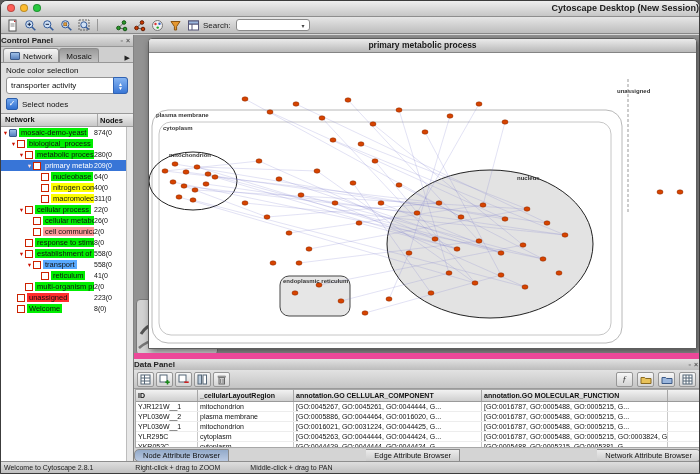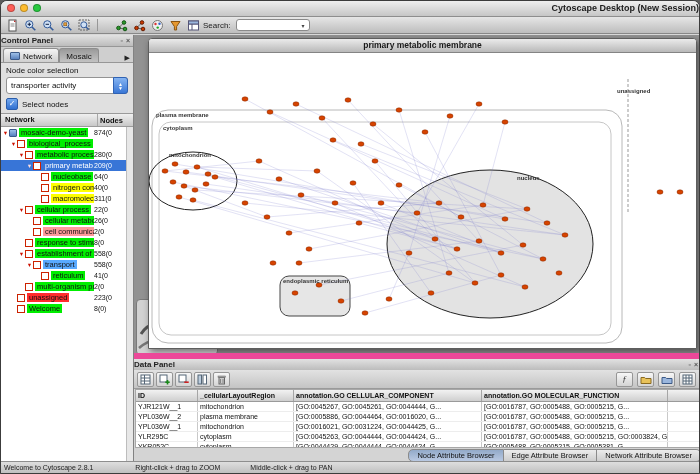--- a/index.html
+++ b/index.html
@@ -68,21 +68,21 @@
   .dp-toolbar{position:absolute;left:0;right:0;top:11px;height:19px;display:flex;align-items:center;padding:0 3px;background:linear-gradient(#e2e2e2,#c4c4c4);border-bottom:1px solid #9a9a9a;box-sizing:border-box;}
   .dp-btn{width:17px;height:15px;border:1px solid #969696;border-radius:2px;background:linear-gradient(#f7f7f7,#d4d4d4);margin-right:2px;display:flex;align-items:center;justify-content:center;font-size:9px;color:#333;box-sizing:border-box;}
   .dp-right{margin-left:auto;display:flex;gap:2px;}
   .dtable{position:absolute;left:1px;right:1px;top:30px;bottom:15px;background:#fff;overflow:hidden;font-size:7px;border:1px solid #a8a8a8;box-sizing:border-box;}
   .thead{display:flex;height:11px;background:linear-gradient(#f2f2f2,#cfcfcf);border-bottom:1px solid #9a9a9a;font-weight:bold;color:#111;}
   .th,.td{border-right:1px solid #c9c9c9;padding:0 2px;overflow:hidden;white-space:nowrap;box-sizing:border-box;flex:none;}
   .th{line-height:11px;border-right:1px solid #a6a6a6;}
   .trow{display:flex;height:9px;border-bottom:1px solid #ededed;color:#111;}
   .td{line-height:9px;}
   .c0{width:62px;} .c1{width:96px;} .c2{width:188px;} .c3{width:186px;} .cf{flex:1;border-right:none;}
-  .dp-tabs{position:absolute;bottom:1px;left:0;right:0;height:13px;display:flex;justify-content:flex-end;align-items:center;}
+  .dp-tabs{position:absolute;bottom:1px;left:0;right:0;height:13px;display:flex;justify-content:space-between;align-items:center;}
   .dp-tab{font-size:7.5px;padding:1px 8px;border:1px solid #8a8a8a;border-left:none;background:linear-gradient(#ececec,#cdcdcd);color:#111;line-height:9px;}
   .dp-tab:first-child{border-left:1px solid #8a8a8a;border-radius:5px 0 0 5px;}
   .dp-tab:last-child{border-radius:0 5px 5px 0;}
   .dp-tab.active{background:linear-gradient(#93aac9,#b9c9e2);}
 
   
   .statusbar{position:absolute;left:0;bottom:0;width:700px;height:12px;background:linear-gradient(#dedede,#c0c0c0);border-top:1px solid #8e8e8e;font-size:7px;display:flex;align-items:center;color:#222;box-sizing:border-box;}
   .st1{margin-left:3px;} .st2{margin-left:42px;} .st3{margin-left:30px;}
 </style>
 </head>
@@ -341,21 +341,21 @@
   </div>
 
   <div class="desktop">
     <div class="fragment">
       <svg width="80" height="54">
           <path d="M4,34 C22,6 42,50 76,16" fill="none" stroke="#555" stroke-width="3"></path>
           <path d="M2,48 C26,26 50,56 78,34" fill="none" stroke="#777" stroke-width="2.5"></path>
         </svg>
     </div>
     <div class="inner-window">
-      <div class="inner-title">primary metabolic membrane</div>
+      <div class="inner-title">primary metabolic process</div>
       <div class="canvas">
         <svg class="net" id="netsvg" viewBox="0 0 547 296">
             <rect x="3" y="57" width="470" height="233" rx="16" fill="none" stroke="#b8b8b8"></rect>
             <rect x="10" y="69" width="452" height="213" rx="12" fill="none" stroke="#c6c6c6"></rect>
             <ellipse cx="44" cy="128" rx="44" ry="29" fill="none" stroke="#222222"></ellipse>
             <ellipse cx="341" cy="191" rx="103" ry="74" fill="#e3e3e3" stroke="#222222"></ellipse>
             <rect x="131" y="223" width="70" height="40" rx="9" fill="#e6e6e6" stroke="#444444"></rect>
             <line x1="479" y1="26" x2="479" y2="160" stroke="#999999" stroke-dasharray="3 2"></line>
             <line x1="16" y1="118" x2="290" y2="150" class="edge"></line>
             <line x1="26" y1="111" x2="356" y2="166" class="edge"></line>

